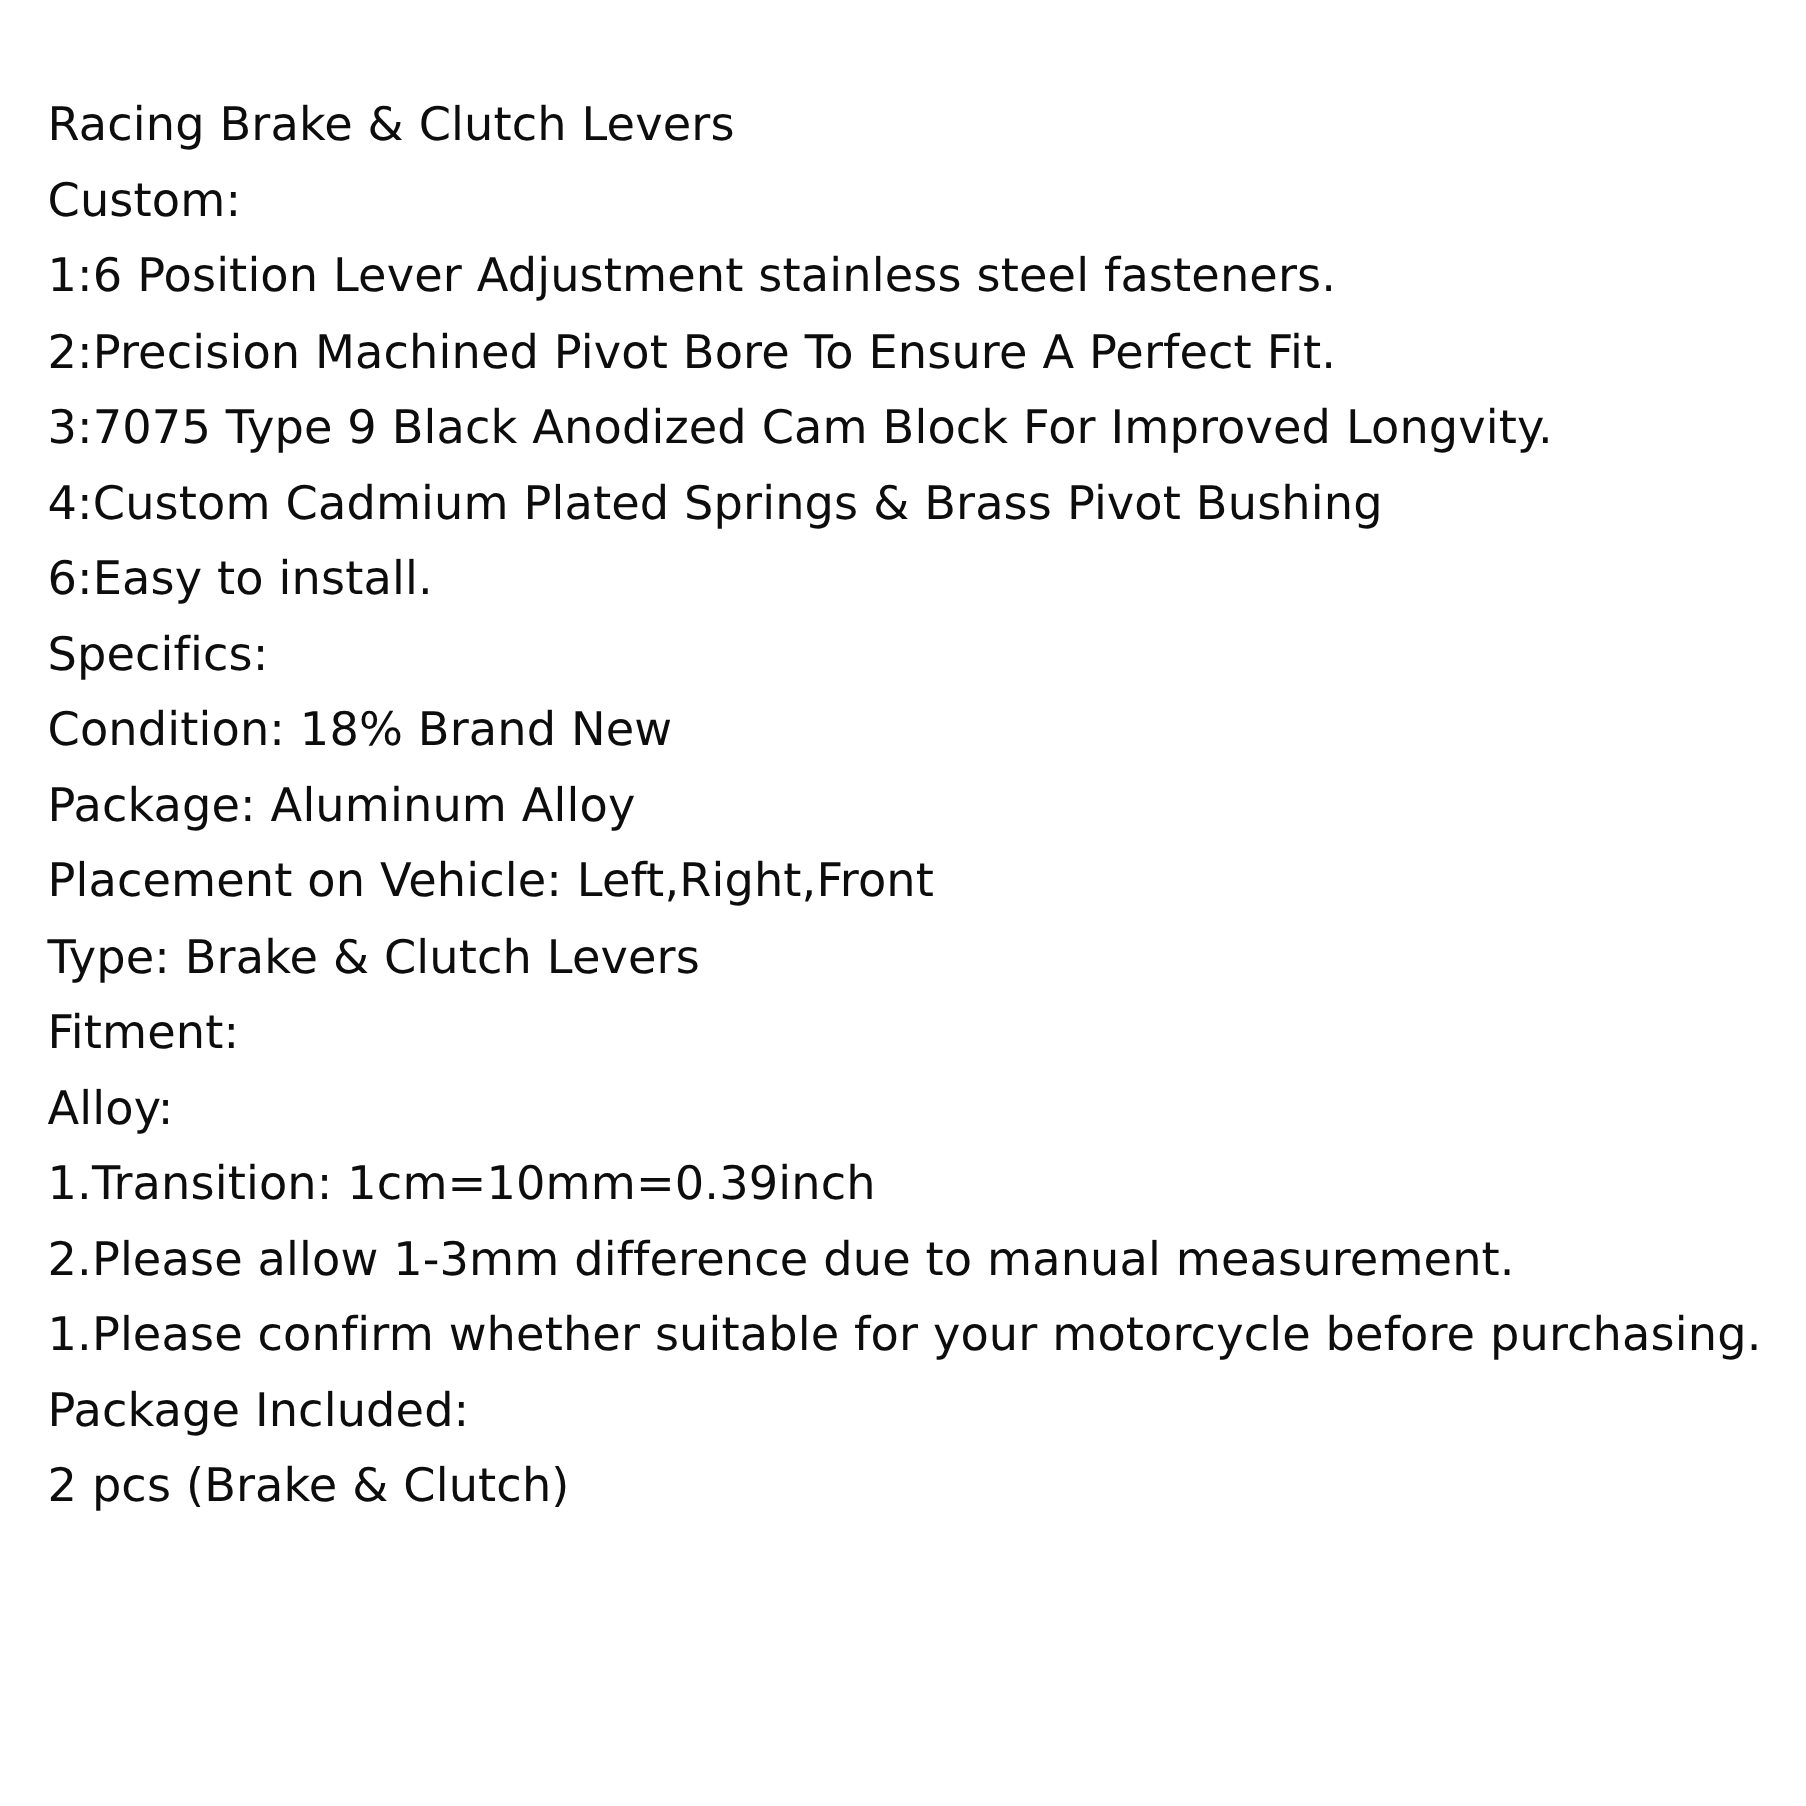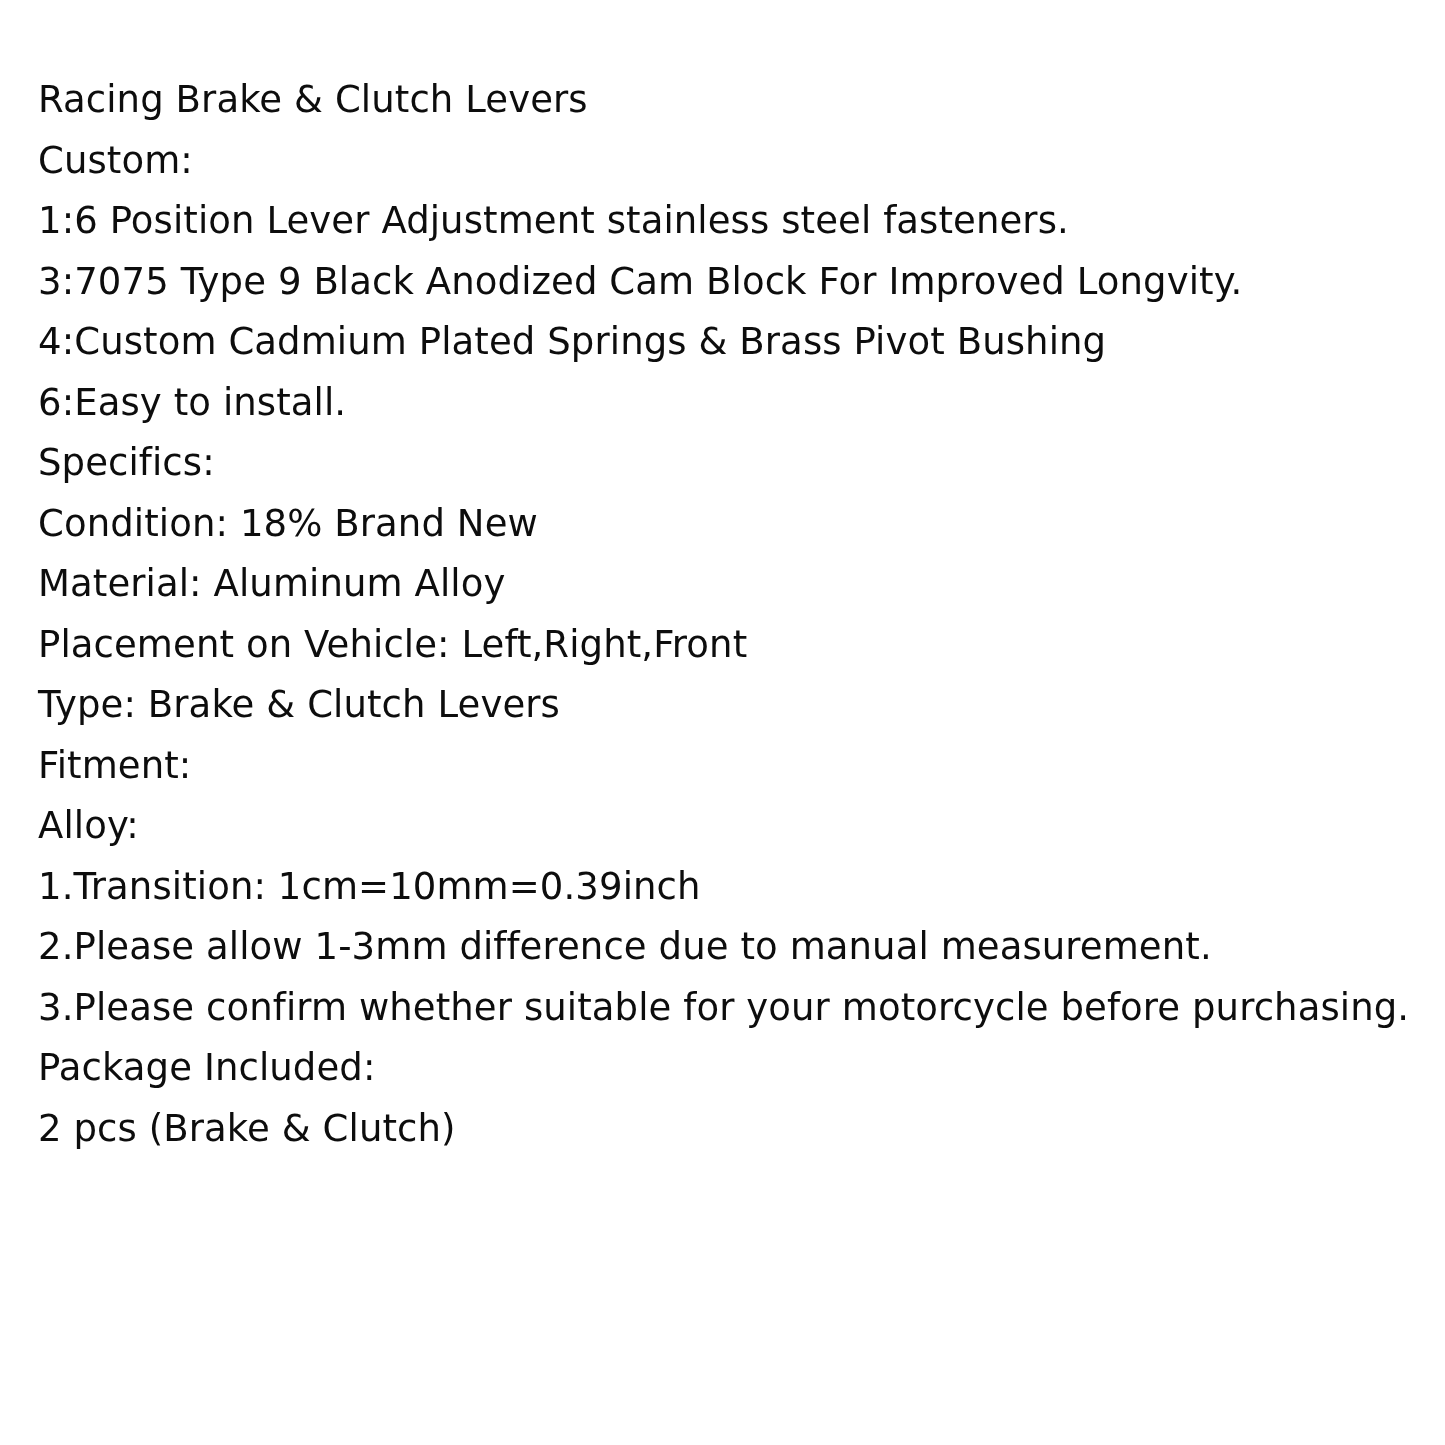--- a/index.html
+++ b/index.html
@@ -33,29 +33,30 @@
   }
 </style>
 </head>
 <body>
 
 <div class="page">
   <div class="lines">
     <div class="line">Racing Brake &amp; Clutch Levers</div>
     <div class="line">Custom:</div>
     <div class="line">1:6 Position Lever Adjustment stainless steel fasteners.</div>
+    <div class="line">2:Precision Machined Pivot Bore To Ensure A Perfect Fit.</div>
     <div class="line">3:7075 Type 9 Black Anodized Cam Block For Improved Longvity.</div>
     <div class="line">4:Custom Cadmium Plated Springs &amp; Brass Pivot Bushing</div>
     <div class="line">6:Easy to install.</div>
     <div class="line">Specifics:</div>
     <div class="line">Condition: 18% Brand New</div>
-    <div class="line">Material: Aluminum Alloy</div>
+    <div class="line">Package: Aluminum Alloy</div>
     <div class="line">Placement on Vehicle: Left,Right,Front</div>
     <div class="line">Type: Brake &amp; Clutch Levers</div>
     <div class="line">Fitment:</div>
     <div class="line">Alloy:</div>
     <div class="line">1.Transition: 1cm=10mm=0.39inch</div>
     <div class="line">2.Please allow 1-3mm difference due to manual measurement.</div>
-    <div class="line">3.Please confirm whether suitable for your motorcycle before purchasing.</div>
+    <div class="line">1.Please confirm whether suitable for your motorcycle before purchasing.</div>
     <div class="line">Package Included:</div>
     <div class="line">2 pcs (Brake &amp; Clutch)</div>
   </div>
 </div>
 
 </body></html>

